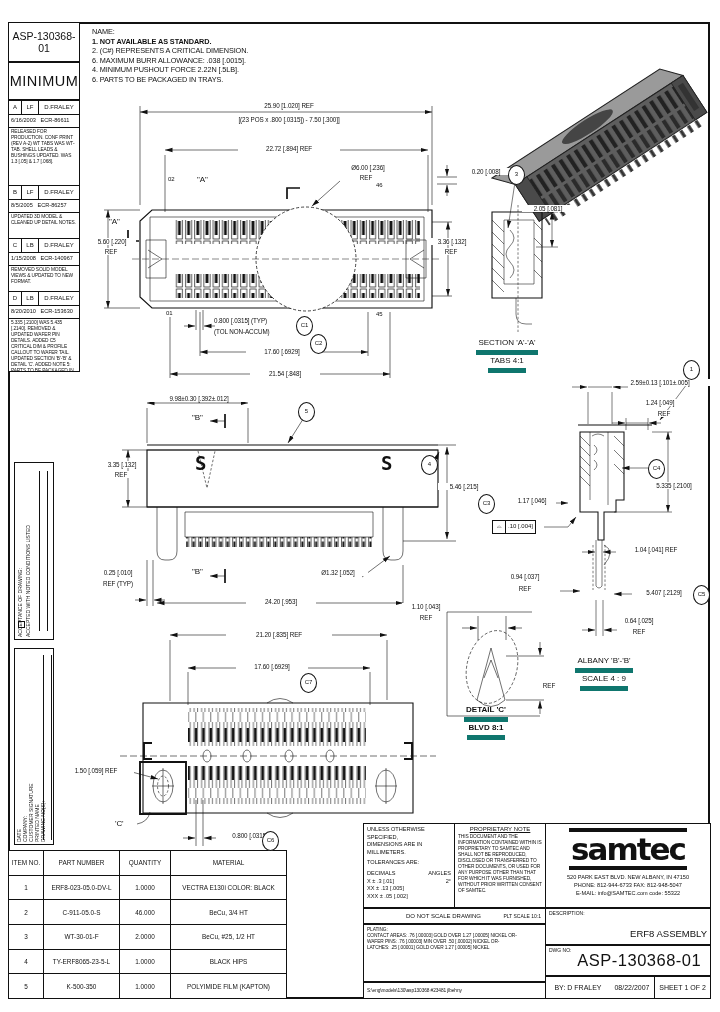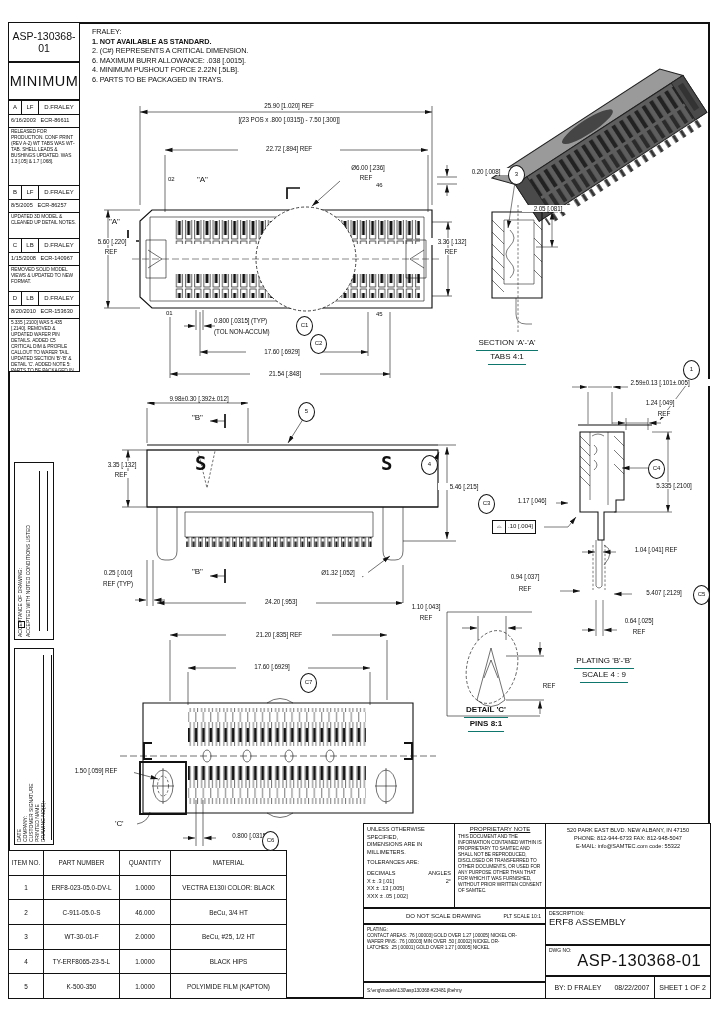--- a/index.html
+++ b/index.html
@@ -8,21 +8,21 @@
   .abs{position:absolute;box-sizing:border-box;}
   .frame{left:8px;top:22px;width:702px;height:977px;border:2.2px solid #111;}
   .bx{position:absolute;border:1px solid #111;box-sizing:border-box;background:#fff;}
   .ctr{display:flex;align-items:center;justify-content:center;text-align:center;}
   .dim{position:absolute;font-size:6.3px;line-height:7.2px;background:#fff;white-space:nowrap;
        text-align:center;padding:0 1px;letter-spacing:-0.1px;}
   .nbg{background:transparent;}
   .bal{position:absolute;width:15px;height:18px;border:1px solid #111;border-radius:50%;
        font-size:6px;line-height:17px;text-align:center;background:#fff;z-index:3;}
   .sect{position:absolute;text-align:center;font-size:8px;line-height:12px;}
-  .sect span{display:inline-block;border-bottom:1px solid #0f766e;padding:0 2px 1px 2px;}
+  .sect span{display:inline-block;border-bottom:5px solid #0f766e;padding:0 2px 1px 2px;}
   .pin{position:absolute;font-size:6px;line-height:7px;background:#fff;}
   .tiny{font-size:4.8px;line-height:6px;letter-spacing:-0.1px;}
   .rev-hdr{display:flex;border-top:1px solid #111;border-bottom:1px solid #111;font-size:6px;
            line-height:12px;height:13px;}
   .rev-hdr .c1{width:12px;border-right:1px solid #111;text-align:center;}
   .rev-hdr .c2{width:16px;border-right:1px solid #111;text-align:center;}
   .rev-hdr .c3{flex:1;text-align:center;}
   .rev-date{font-size:5.6px;line-height:11px;height:12px;border-bottom:1px solid #111;
             padding-left:2px;white-space:nowrap;overflow:hidden;}
   .rev-desc{padding:1px 2px;overflow:hidden;}
@@ -316,21 +316,21 @@
       <span class="tb-lbl" style="display:block">CUSTOMER SIGNATURE</span>
       <span class="tb-lbl" style="display:block">PRINTED NAME</span>
       <span class="tb-lbl" style="display:block">DRAWING NO(S):</span>
     </div>
   </div>
   <div class="abs" style="left:28px;top:6px;width:1px;height:185px;background:#111;"></div>
   <div class="abs" style="left:36px;top:6px;width:1px;height:185px;background:#111;"></div>
 </div>
 
 <div class="abs" style="left:92px;top:27px;width:255px;z-index:2;font-size:7.3px;line-height:9.6px;letter-spacing:-0.1px;">
-  <div>FRALEY:</div>
+  <div>NAME:</div>
   <div style="font-weight:bold;">1. NOT AVAILABLE AS STANDARD.</div>
   <div>2. (C#) REPRESENTS A CRITICAL DIMENSION.</div>
   <div>6. MAXIMUM BURR ALLOWANCE: .038 [.0015].</div>
   <div>4. MINIMUM PUSHOUT FORCE 2.22N [.5LB].</div>
   <div>6. PARTS TO BE PACKAGED IN TRAYS.</div>
 </div>
 
 <span class="dim" style="left:230px;top:102px;width:116px;z-index:2;">25.90 [1.020] REF</span>
 <span class="dim" style="left:182px;top:116px;width:212px;z-index:2;">[(23 POS x .800 [.0315]) - 7.50 [.300]]</span>
 <span class="dim" style="left:238px;top:145px;width:100px;z-index:2;">22.72 [.894] REF</span>
@@ -389,31 +389,31 @@
 <span class="dim" style="left:624px;top:628px;width:28px;z-index:2;">REF</span>
 <span class="dim" style="left:508px;top:497px;width:46px;z-index:2;">1.17 [.046]</span>
 <span class="bal" style="left:478px;top:494px;">C3</span>
 <div class="gdt" style="left:492px;top:520px;z-index:2;">
   <span class="s1">⌓</span>
   <span class="s2">.10 [.004]</span>
 </div>
 <span class="dim" style="left:500px;top:573px;width:48px;z-index:2;">0.94 [.037]</span>
 <span class="dim" style="left:510px;top:585px;width:28px;z-index:2;">REF</span>
 <div class="sect" style="left:556px;top:655px;width:96px;z-index:2;">
-  <span>PLATING 'B'-'B'</span><br>
+  <span>ALBANY 'B'-'B'</span><br>
   <span>SCALE 4 : 9</span>
 </div>
 
 <span class="dim" style="left:402px;top:603px;width:46px;z-index:2;">1.10 [.043]</span>
 <span class="dim" style="left:412px;top:614px;width:26px;z-index:2;">REF</span>
 <span class="dim" style="left:524px;top:670px;width:48px;z-index:2;"></span>
 <span class="dim" style="left:534px;top:682px;width:28px;z-index:2;">REF</span>
 <div class="sect" style="left:445px;top:704px;width:82px;z-index:2;font-weight:bold;">
   <span>DETAIL 'C'</span><br>
-  <span>PINS 8:1</span>
+  <span>BLVD 8:1</span>
 </div>
 
 <span class="dim" style="left:226px;top:631px;width:104px;z-index:2;">21.20 [.835] REF</span>
 <span class="dim" style="left:236px;top:663px;width:70px;z-index:2;">17.60 [.6929]</span>
 <span class="bal" style="left:300px;top:673px;">C7</span>
 <span class="dim" style="left:58px;top:767px;width:74px;z-index:2;">1.50 [.059] REF</span>
 <span class="dim nbg" style="left:114px;top:820px;font-size:8px;z-index:2;">'C'</span>
 <span class="dim" style="left:219px;top:832px;width:60px;z-index:2;">0.800 [.0315]</span>
 <span class="bal" style="left:262px;top:831px;">C6</span>
 
@@ -471,20 +471,23 @@
   <div>XX  ± .13 [.005]</div>
   <div>XXX ± .05 [.002]</div>
 </div>
 
 <div class="bx" style="left:454px;top:823px;width:92px;height:85px;padding:2px 3px;z-index:2;">
   <div style="text-align:center;font-size:6px;text-decoration:underline;margin-bottom:2px;">PROPRIETARY NOTE</div>
   <div class="tiny">THIS DOCUMENT AND THE INFORMATION CONTAINED WITHIN IS PROPRIETARY TO SAMTEC AND SHALL NOT BE REPRODUCED, DISCLOSED OR TRANSFERRED TO OTHER DOCUMENTS, OR USED FOR ANY PURPOSE OTHER THAN THAT FOR WHICH IT WAS FURNISHED, WITHOUT PRIOR WRITTEN CONSENT OF SAMTEC.</div>
 </div>
 
 <div class="bx" style="left:545px;top:823px;width:166px;height:85px;padding:2px 3px;text-align:center;z-index:2;">
+  <div style="font-size:31px;font-weight:900;letter-spacing:-2px;line-height:34px;
+              font-family:'DejaVu Sans',sans-serif;border-top:4px solid #111;border-bottom:4px solid #111;
+              width:118px;margin:2px auto 3px auto;">samtec</div>
   <div style="font-size:5.6px;line-height:8px;">
     <div>520 PARK EAST BLVD. NEW ALBANY, IN 47150</div>
     <div>PHONE: 812-944-6733      FAX: 812-948-5047</div>
     <div>E-MAIL: info@SAMTEC.com      code: 55322</div>
   </div>
 </div>
 
 <div class="bx" style="left:363px;top:908px;width:183px;height:16px;display:flex;align-items:center;z-index:2;font-size:6px;">
   <span style="margin-left:42px;">DO NOT SCALE DRAWING</span>
   <span style="margin-left:auto;margin-right:4px;font-size:5px;">PLT SCALE 10:1</span>
@@ -496,21 +499,21 @@
   <div class="tiny">WAFER PINS: .76 [.00003] MIN OVER .50 [.00002] NICKEL OR-</div>
   <div class="tiny">LATCHES: .25 [.00001] GOLD OVER 1.27 [.00005] NICKEL</div>
 </div>
 
 <div class="bx" style="left:363px;top:982px;width:183px;height:17px;display:flex;align-items:center;z-index:2;">
   <span class="tiny" style="margin-left:3px;">S:\eng\models\130\asp130368    #23481    jlbehny</span>
 </div>
 
 <div class="bx" style="left:545px;top:908px;width:166px;height:37px;padding:1px 3px;z-index:2;">
   <div class="tb-lbl">DESCRIPTION:</div>
-  <div style="text-align:left;font-size:9.5px;margin-top:0;">ERF8 ASSEMBLY</div>
+  <div style="text-align:right;font-size:9.5px;margin-top:12px;">ERF8 ASSEMBLY</div>
 </div>
 
 <div class="bx" style="left:545px;top:945px;width:166px;height:31px;padding:1px 3px;z-index:2;">
   <div class="tb-lbl" style="float:left;">DWG NO:</div>
   <div style="text-align:center;font-size:16.5px;margin-top:4px;letter-spacing:0.5px;">ASP-130368-01</div>
 </div>
 
 <div class="bx" style="left:545px;top:976px;width:166px;height:23px;display:flex;z-index:2;font-size:7px;">
   <div class="ctr" style="width:64px;">BY: D FRALEY</div>
   <div class="ctr" style="width:44px;">08/22/2007</div>

